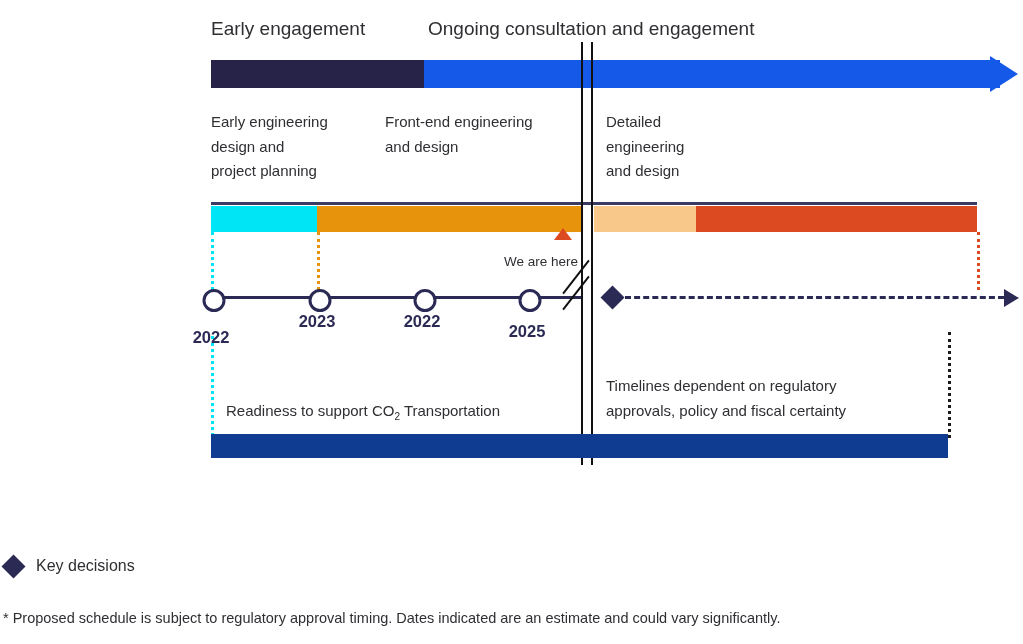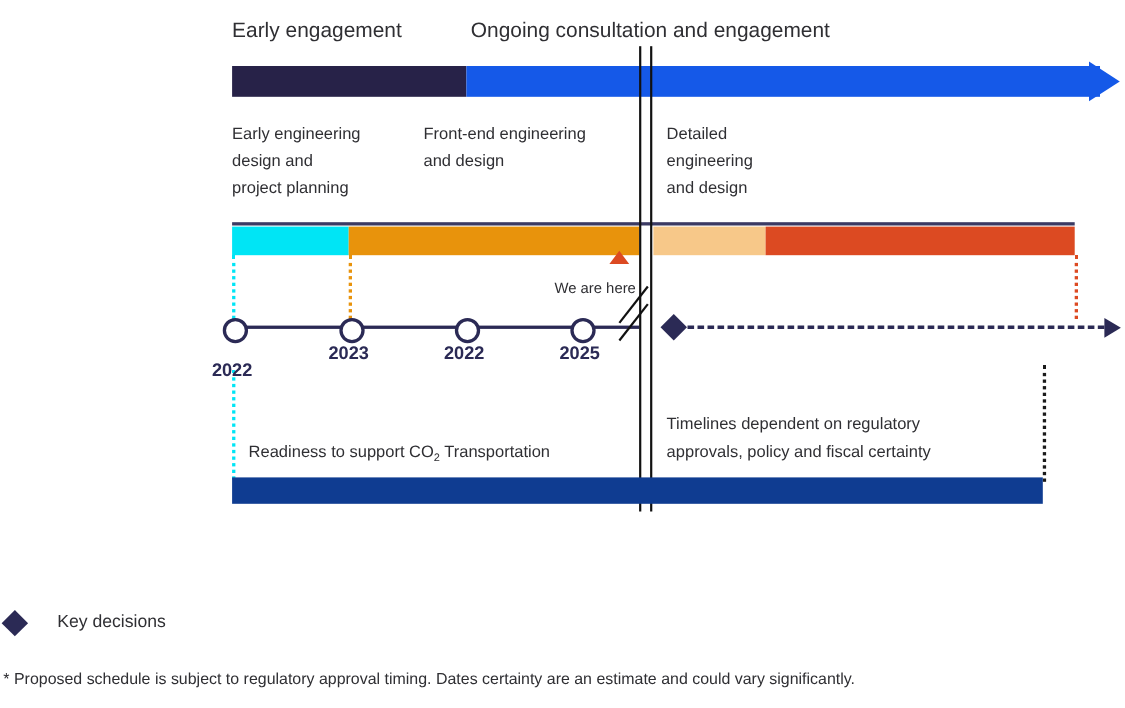--- a/index.html
+++ b/index.html
@@ -153,21 +153,20 @@
     width: 17px; height: 17px;
     background: #2b2a55;
     transform: rotate(45deg);
   }
   .legend-label {
     position: absolute;
     font-family: "Liberation Sans", sans-serif;
     font-size: 16px;
     color: #2f2f33;
     white-space: nowrap;
-    margin-left: 16px;
   }
   .footnote {
     position: absolute;
     font-family: "Liberation Sans", sans-serif;
     font-size: 14.5px;
     color: #2f2f33;
     white-space: nowrap;
   }
 </style>
 </head>
@@ -220,21 +219,21 @@
   <div class="axis-line"></div>
 
   <div class="axis-node" style="left:211px;"></div>
   <div class="axis-node" style="left:317px;"></div>
   <div class="axis-node" style="left:422px;"></div>
   <div class="axis-node" style="left:527px;"></div>
 
   <div class="axis-year" style="left:211px;margin-top:16px;">2022</div>
   <div class="axis-year" style="left:317px;">2023</div>
   <div class="axis-year" style="left:422px;">2022</div>
-  <div class="axis-year" style="left:527px;">2025</div>
+  <div class="axis-year" style="left:527px;margin-top:10px;">2025</div>
 
   <div class="diamond" style="left:604px; top:289px;"></div>
 
   <div class="axis-dashed"></div>
   <div class="axis-dashed-arrow"></div>
 
   <div class="breakline" style="left:581px;"></div>
   <div class="breakline" style="left:591px;"></div>
   <div class="break-slash" style="left:575px; top:256px;"></div>
   <div class="break-slash" style="left:575px; top:272px;"></div>
@@ -245,15 +244,15 @@
 
   <div class="caption abs" style="left:606px; top:374px;">Timelines dependent on regulatory
 approvals, policy and fiscal certainty</div>
 
 
   <div class="storage-bar" style="background:#0f3c91;"></div>
 
   <div class="legend-diamond" style="left:5px; top:558px;"></div>
   <div class="legend-label" style="left:36px; top:557px;">Key decisions</div>
 
-  <div class="footnote" style="left:3px; top:610px;">* Proposed schedule is subject to regulatory approval timing. Dates certainty are an estimate and could vary significantly.</div>
+  <div class="footnote" style="left:3px; top:610px;">* Proposed schedule is subject to regulatory approval timing. Dates indicated are an estimate and could vary significantly.</div>
 
 </div>
 
 </body></html>

